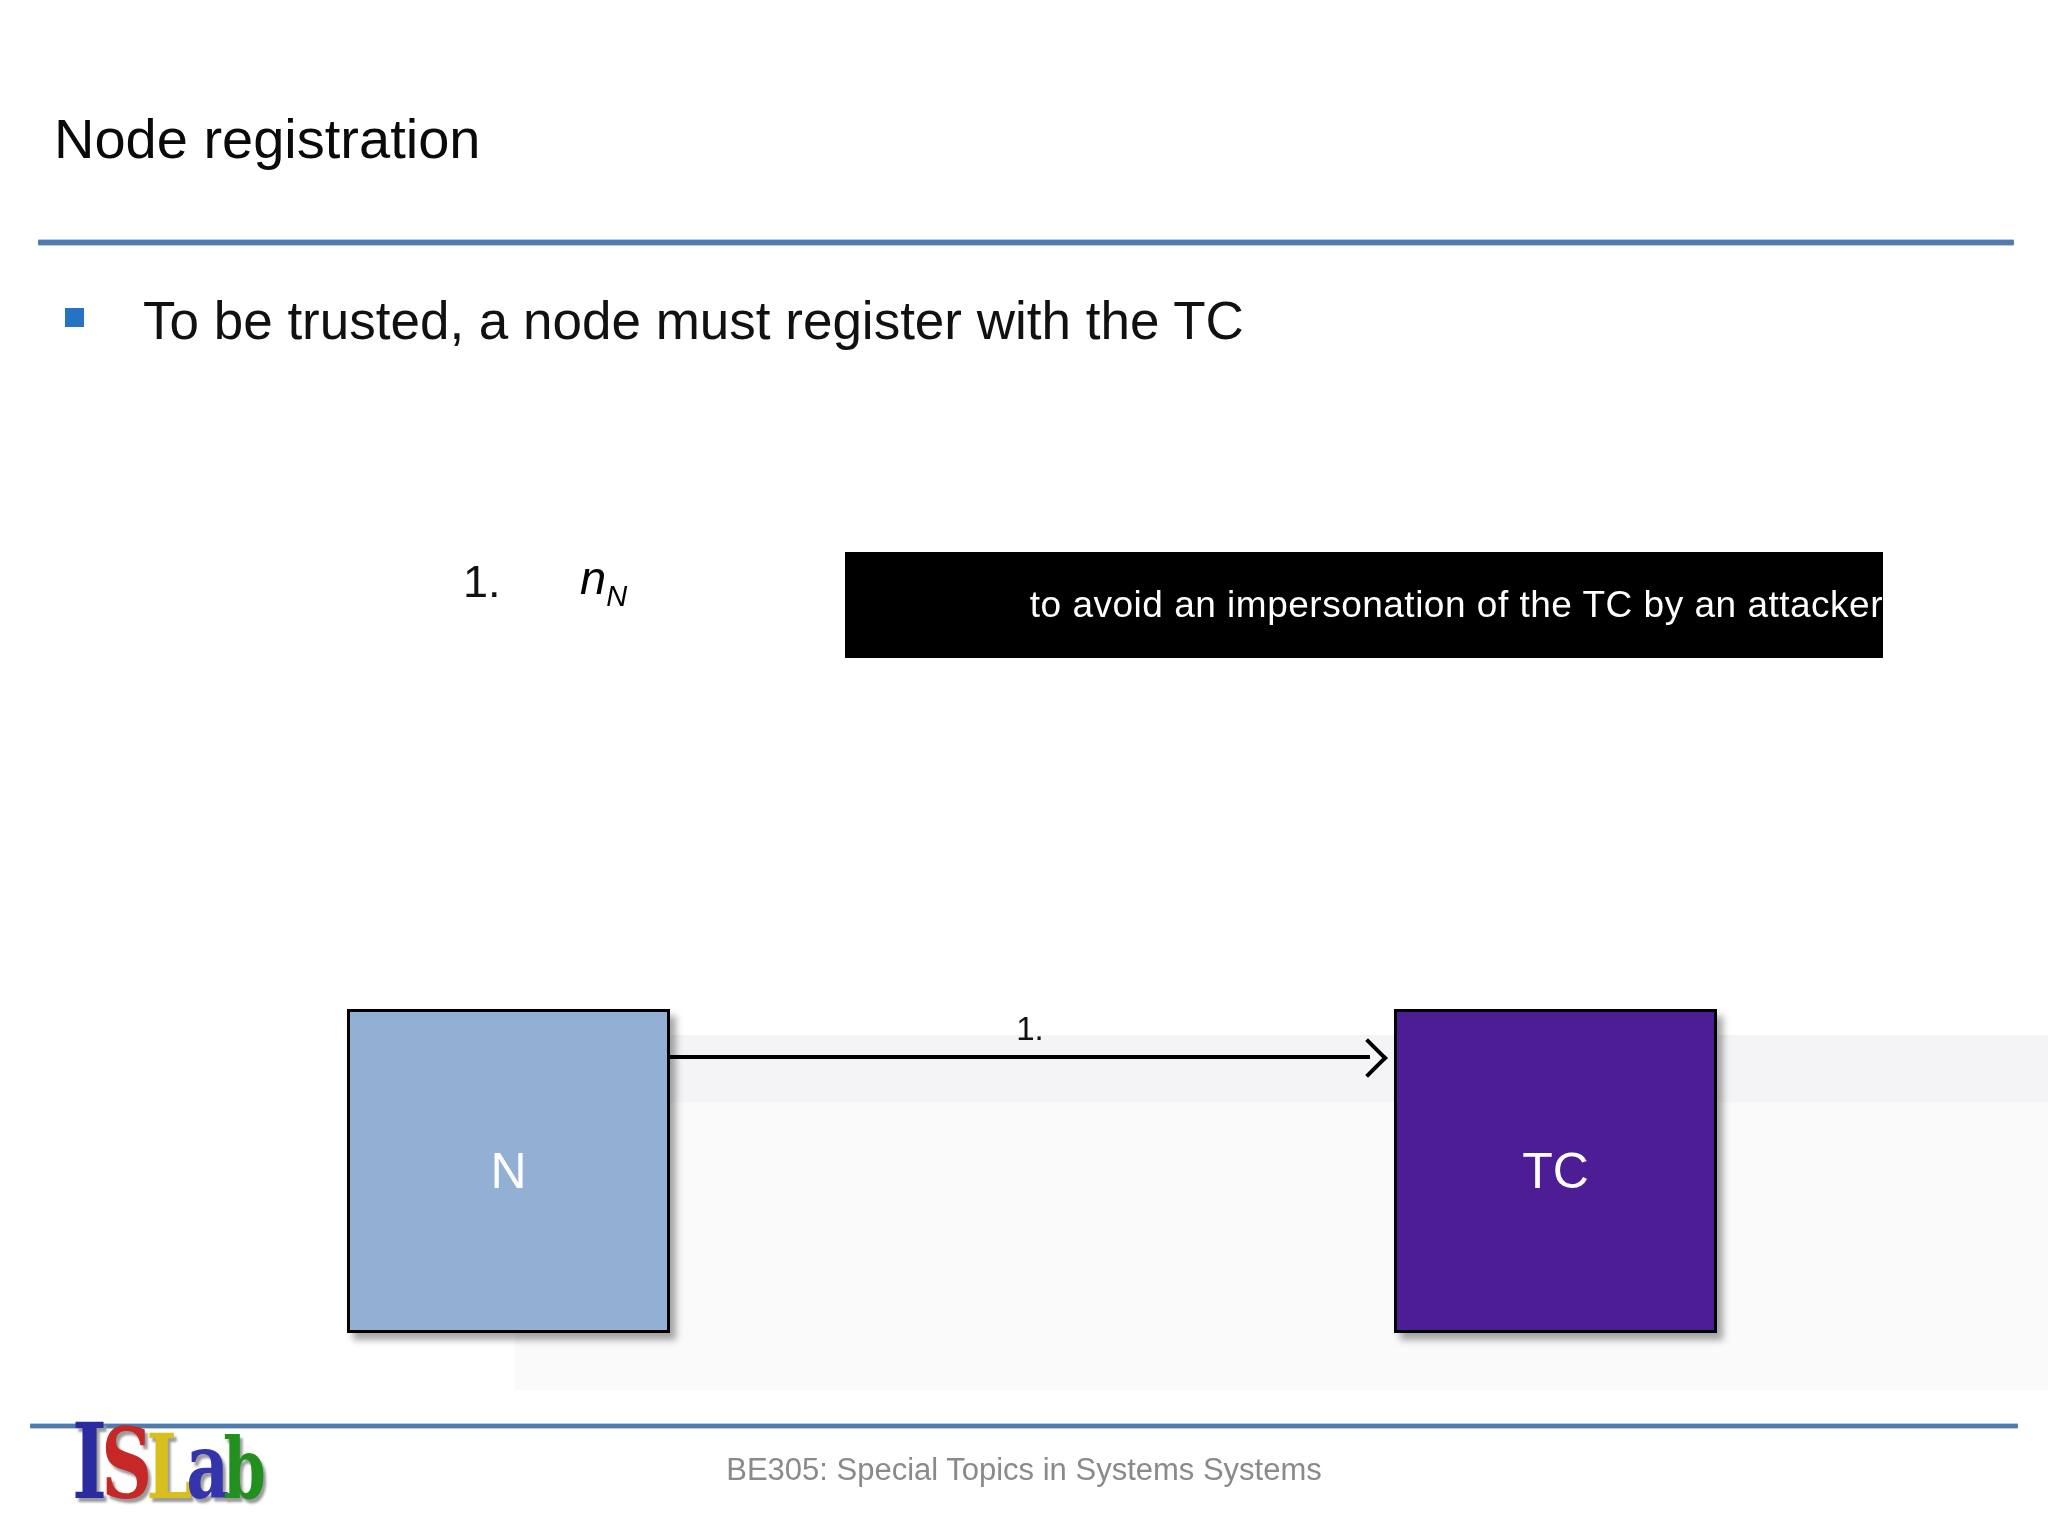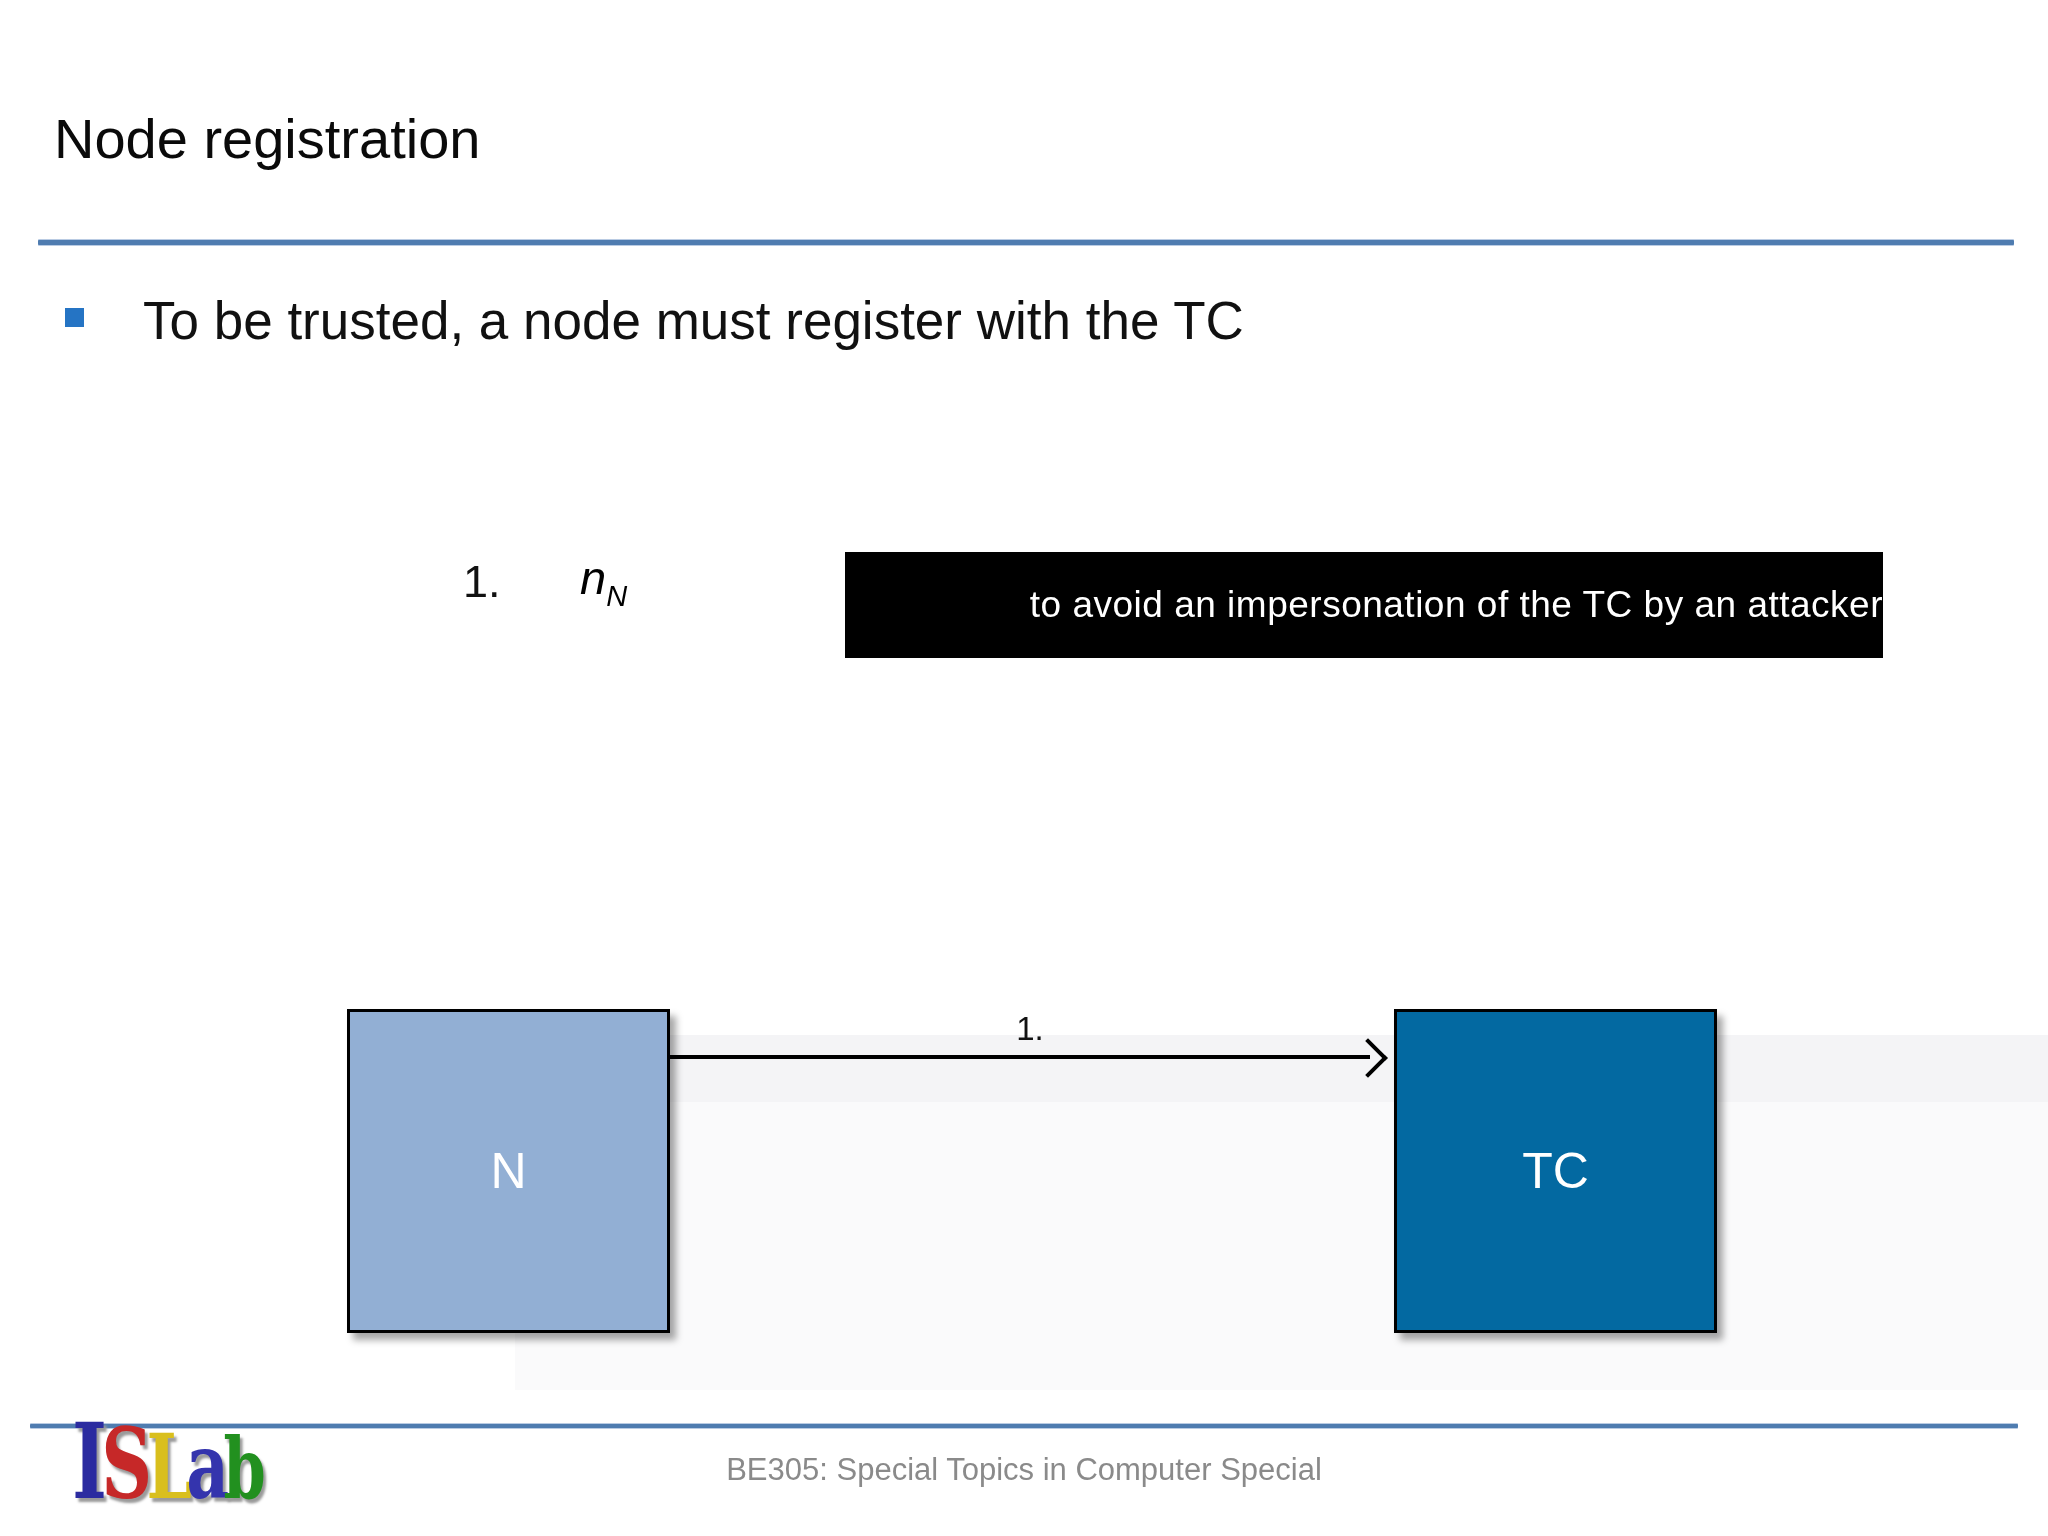--- a/index.html
+++ b/index.html
@@ -79,29 +79,29 @@
     <span>to avoid an impersonation of the TC by an attacker</span>
   </div>
 
   <div class="abs band band-1"></div>
   <div class="abs band band-2"></div>
 
   <div class="abs node node-n" style="background: rgb(146, 175, 212); border-color: rgb(0, 0, 0);">
     <span class="node-label">N</span>
   </div>
 
-  <div class="abs node node-tc" style="background: #0369a1; border-color: rgb(0, 0, 0);">
+  <div class="abs node node-tc" style="background: #4c1d95; border-color: rgb(0, 0, 0);">
     <span class="node-label">TC</span>
   </div>
 
   <div class="abs arrow-line"></div>
   <div class="abs arrow-head"></div>
   <div class="abs arrow-label">1.</div>
 
   <div class="abs rule rule-bottom" style="background: rgb(79, 124, 176);"></div>
 
   <div class="abs logo">
     <span class="l1" style="color: rgb(43, 43, 160);">I</span><span class="l2" style="color: rgb(198, 40, 40);">S</span><span class="l3" style="color: rgb(217, 191, 29);">L</span><span class="l4" style="color: rgb(52, 52, 173);">a</span><span class="l5" style="color: rgb(34, 144, 31);">b</span>
   </div>
 
-  <div class="abs footer-text" style="color: rgb(138, 138, 138);">BE305: Special Topics in Computer Special</div>
+  <div class="abs footer-text" style="color: rgb(138, 138, 138);">BE305: Special Topics in Systems Systems</div>
 
 </div>
 
 </body></html>

